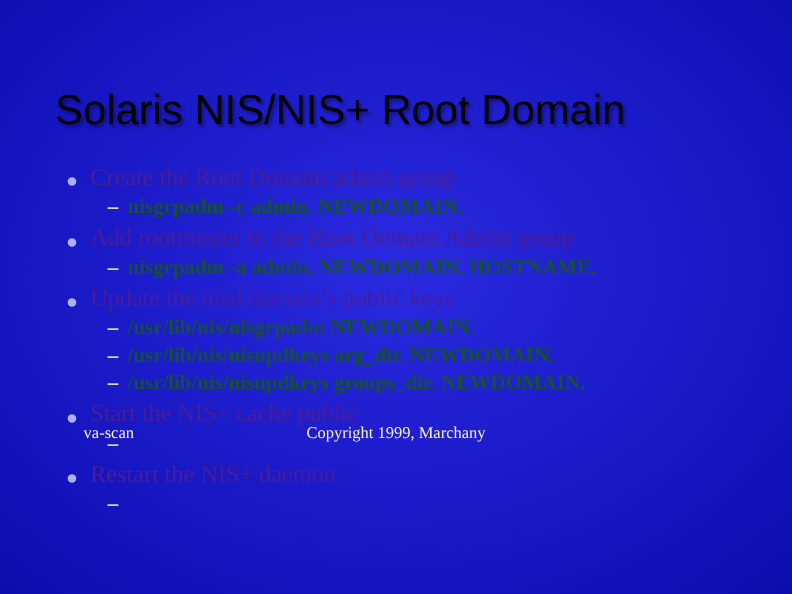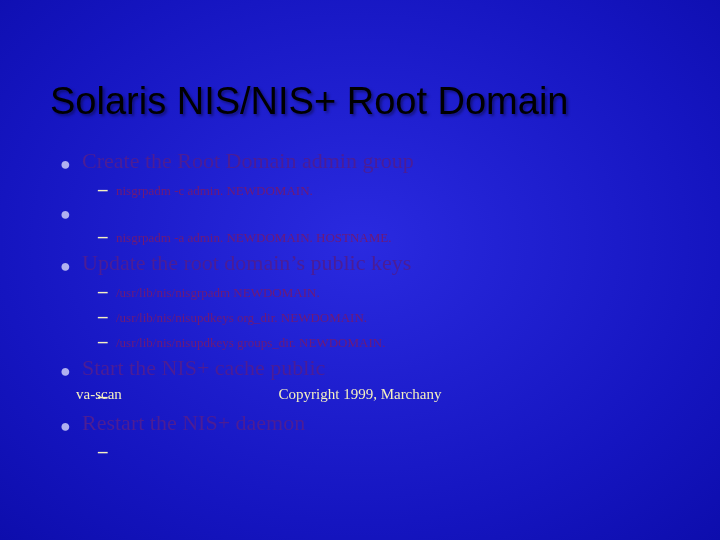--- a/index.html
+++ b/index.html
@@ -55,23 +55,23 @@
     margin-bottom: 3px;
   }
   .l2 .dash {
     font-size: 19px;
     color: #f5f0c0;
     width: 18px;
     flex-shrink: 0;
     font-weight: bold;
   }
   .l2 .txt {
-    font-size: 13px;
-    font-weight: normal;
-    color: #701a75;
+    font-size: 19px;
+    font-weight: bold;
+    color: #14532d;
   }
   .footer {
     position: absolute;
     bottom: 18px;
     left: 0;
     width: 720px;
     font-size: 15px;
     color: #f5f0c0;
   }
   .footer-left {
@@ -96,29 +96,30 @@
       <span class="bullet">●</span>
       <span class="txt">Create the Root Domain admin group</span>
     </div>
     <div class="l2">
       <span class="dash">–</span>
       <span class="txt">nisgrpadm  -c   admin. NEWDOMAIN.</span>
     </div>
 
     <div class="l1">
       <span class="bullet">●</span>
+      <span class="txt">Add rootmaster to the Root Domain Admin group</span>
     </div>
     <div class="l2">
       <span class="dash">–</span>
       <span class="txt">nisgrpadm   -a   admin. NEWDOMAIN.  HOSTNAME.</span>
     </div>
 
     <div class="l1">
       <span class="bullet">●</span>
-      <span class="txt">Update the root domain’s public keys</span>
+      <span class="txt">Update the nisd domain’s public keys</span>
     </div>
     <div class="l2">
       <span class="dash">–</span>
       <span class="txt">/usr/lib/nis/nisgrpadm  NEWDOMAIN.</span>
     </div>
     <div class="l2">
       <span class="dash">–</span>
       <span class="txt">/usr/lib/nis/nisupdkeys  org_dir. NEWDOMAIN.</span>
     </div>
     <div class="l2">

